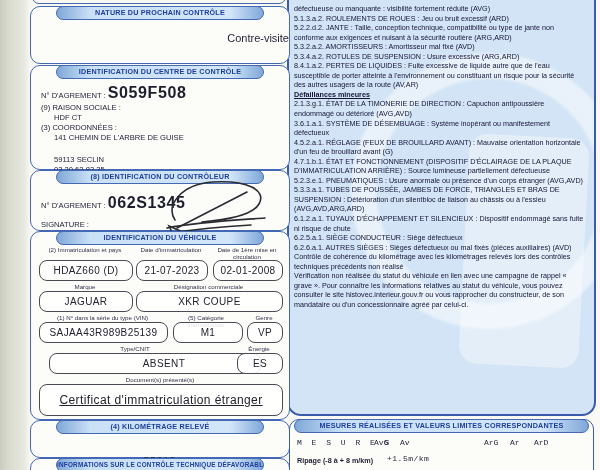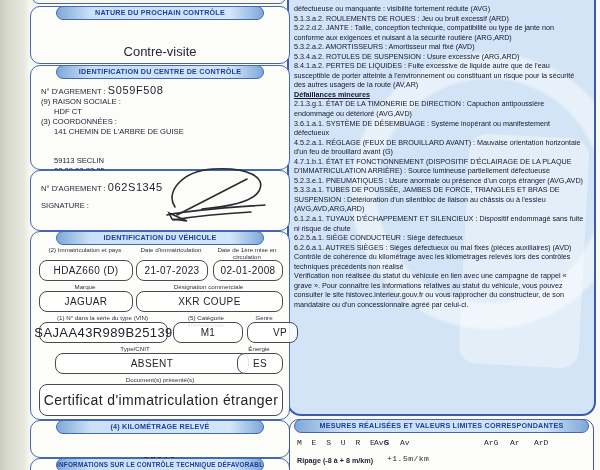--- a/index.html
+++ b/index.html
@@ -15,27 +15,27 @@
         color:#1e3e9e;font-weight:bold;font-size:7.2px;line-height:12px;text-align:center;
         letter-spacing:.2px;white-space:nowrap;overflow:hidden;}
   .pill.narrow{width:calc(100% - 52px);}
   .pill.wide{width:calc(100% - 10px);}
 
   .lbl{color:#23233d;font-size:7.6px;}
   .small-lbl{position:absolute;color:#30304a;font-size:6.2px;text-align:center;line-height:7px;}
   .valbox{position:absolute;border:1.2px solid #4a4a55;border-radius:8px;background:rgba(255,255,255,.85);
           display:flex;align-items:center;justify-content:center;
           color:#222230;font-size:10px;letter-spacing:.4px;}
-  .bigval{font-size:11px;font-weight:normal;color:#1d1d30;letter-spacing:.6px;}
+  .bigval{font-size:16px;font-weight:bold;color:#1d1d30;letter-spacing:.6px;}
 
   
   .p-corner{position:absolute;left:32px;top:-10px;width:252px;height:12px;border:1.5px solid #4468b4;
             border-radius:10px;background:transparent;z-index:3;}
   .p-nature{left:30px;top:6px;width:258px;height:56px;}
-  .nature-val{margin-top:24px;text-align:center;font-size:13px;color:#26263c;}
+  .nature-val{margin-top:12px;text-align:right;font-size:11px;color:#26263c;}
   .p-centre{left:30px;top:65px;width:258px;height:103px;}
   .centre-body{padding:5px 8px 0 10px;}
   .centre-row{margin-bottom:1px;}
   .indent{margin-left:13px;}
   .p-controleur{left:30px;top:170px;width:258px;height:59px;}
   .ctrl-body{padding:10px 8px 0 10px;position:relative;height:40px;}
   .sig{position:absolute;right:2px;top:-8px;z-index:2;}
   .p-vehicule{left:30px;top:231px;width:258px;height:187px;}
   .p-km{left:30px;top:420px;width:258px;height:36px;}
   .km-val{margin-top:22px;text-align:center;font-size:10px;color:#26263c;letter-spacing:1px;}
@@ -105,26 +105,27 @@
     <div class="pill narrow">IDENTIFICATION DU CENTRE DE CONTRÔLE</div>
     <div class="centre-body">
       <div class="centre-row lbl">
         <span>N° D'AGREMENT :</span>
         <span class="bigval">S059F508</span>
       </div>
       <div class="centre-row lbl">(9) RAISON SOCIALE :</div>
       <div class="centre-row lbl indent">HDF CT</div>
       <div class="centre-row lbl">(3) COORDONNÉES :</div>
       <div class="centre-row lbl indent">141 CHEMIN DE L'ARBRE DE GUISE</div>
-      <div class="centre-row lbl indent" style="margin-top:20px;">59113 SECLIN</div>
+      <div class="centre-row lbl indent" style="margin-top:13px;">59113 SECLIN</div>
       <div class="centre-row lbl indent">03.20.62.83.35</div>
     </div>
   </div>
 
   <div class="panel p-controleur">
+    <div class="pill narrow">(8) IDENTIFICATION DU CONTRÔLEUR</div>
     <div class="ctrl-body">
       <div class="lbl">
         <span>N° D'AGREMENT :</span>
         <span class="bigval">062S1345</span>
       </div>
       <div class="lbl" style="margin-top:8px;">SIGNATURE :</div>
       <svg class="sig" width="140" height="62" viewBox="0 0 140 62">
         <g fill="none" stroke="#2b2b33" stroke-width="1.6" stroke-linecap="round">
           <path d="M28 44 C 18 30, 34 8, 66 6 C 100 4, 120 14, 112 28 C 105 40, 78 44, 55 46"></path>
           <path d="M100 16 L 30 52"></path>
@@ -147,31 +148,31 @@
     <div class="valbox" style="left:182px;top:28px;width:68px;height:19px;">02-01-2008</div>
 
     <div class="small-lbl" style="left:8px;top:51px;width:92px;">Marque</div>
     <div class="small-lbl" style="left:105px;top:51px;width:145px;">Désignation commerciale</div>
     <div class="valbox" style="left:8px;top:59px;width:92px;height:19px;">JAGUAR</div>
     <div class="valbox" style="left:105px;top:59px;width:145px;height:19px;">XKR COUPE</div>
 
     <div class="small-lbl" style="left:8px;top:82px;width:127px;">(1) N° dans la série du type (VIN)</div>
     <div class="small-lbl" style="left:140px;top:82px;width:70px;">(5) Catégorie internationale</div>
     <div class="small-lbl" style="left:216px;top:82px;width:34px;">Genre</div>
-    <div class="valbox" style="left:8px;top:90px;width:127px;height:19px;font-size:13px;">SAJAA43R989B25139</div>
+    <div class="valbox" style="left:8px;top:90px;width:127px;height:19px;font-size:10px;">SAJAA43R989B25139</div>
     <div class="valbox" style="left:142px;top:90px;width:68px;height:19px;">M1</div>
-    <div class="valbox" style="left:216px;top:90px;width:34px;height:19px;padding-left:15px;">VP</div>
+    <div class="valbox" style="left:216px;top:90px;width:34px;height:19px;">VP</div>
 
     <div class="small-lbl" style="left:8px;top:113px;width:192px;">Type/CNIT</div>
     <div class="small-lbl" style="left:206px;top:113px;width:44px;">Énergie</div>
-    <div class="valbox" style="left:24px;top:121px;width:192px;height:19px;">ABSENT</div>
+    <div class="valbox" style="left:18px;top:121px;width:192px;height:19px;padding-left:18px;">ABSENT</div>
     <div class="valbox" style="left:206px;top:121px;width:44px;height:19px;">ES</div>
 
     <div class="small-lbl" style="left:8px;top:144px;width:242px;">Document(s) présenté(s)</div>
-    <div class="valbox" style="left:8px;top:152px;width:242px;height:30px;font-size:14px;">Certificat d'immatriculation étranger</div>
+    <div class="valbox" style="left:8px;top:152px;width:242px;height:30px;font-size:12px;text-decoration:underline;">Certificat d'immatriculation étranger</div>
   </div>
 
   <div class="panel p-km">
     <div class="pill narrow">(4) KILOMÉTRAGE RELEVÉ</div>
     <div class="km-val">55613</div>
   </div>
 
   <div class="panel p-infos">
     <div class="pill narrow" style="font-size:6.4px;">INFORMATIONS SUR LE CONTRÔLE TECHNIQUE DÉFAVORABLE</div>
   </div>

